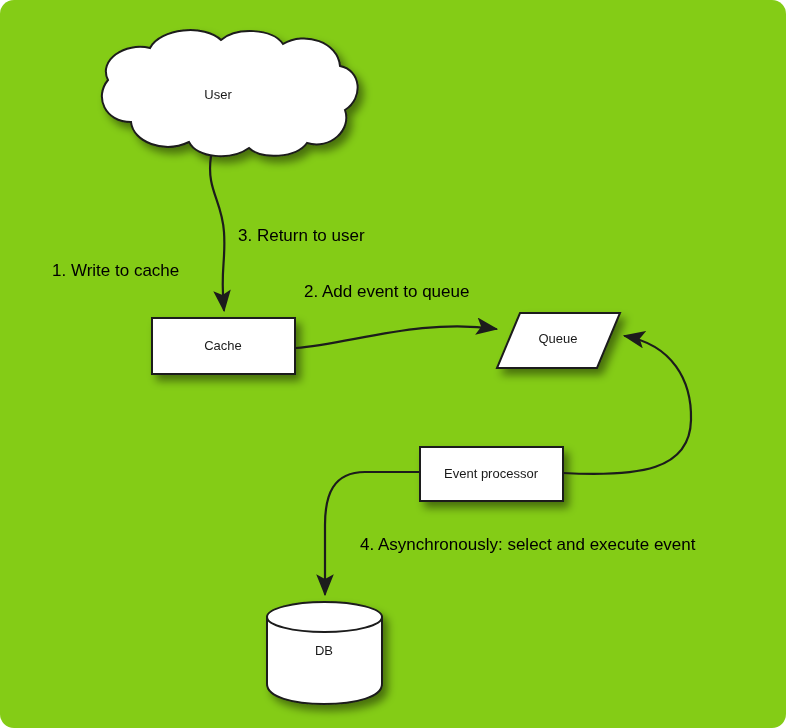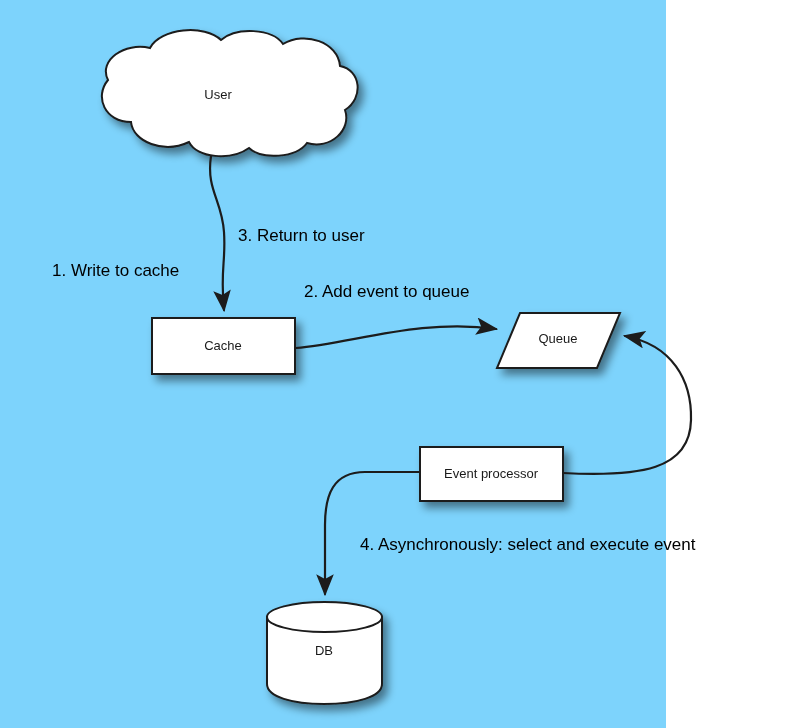--- a/index.html
+++ b/index.html
@@ -8,23 +8,24 @@
     background: #ffffff;
   }
   body {
     width: 786px;
     height: 728px;
     font-family: "Liberation Sans", sans-serif;
     overflow: hidden;
   }
   #diagram-root {
     position: relative;
-    width: 666px;
+    width: 786px;
     height: 728px;
-    background: #7dd3fc;
+    background: #84cc16;
+    border-radius: 14px;
   }
   svg.canvas {
     position: absolute;
     top: 0;
     left: 0;
     width: 786px;
     height: 728px;
   }
   .node-label {
     font-family: "Liberation Sans", sans-serif;

